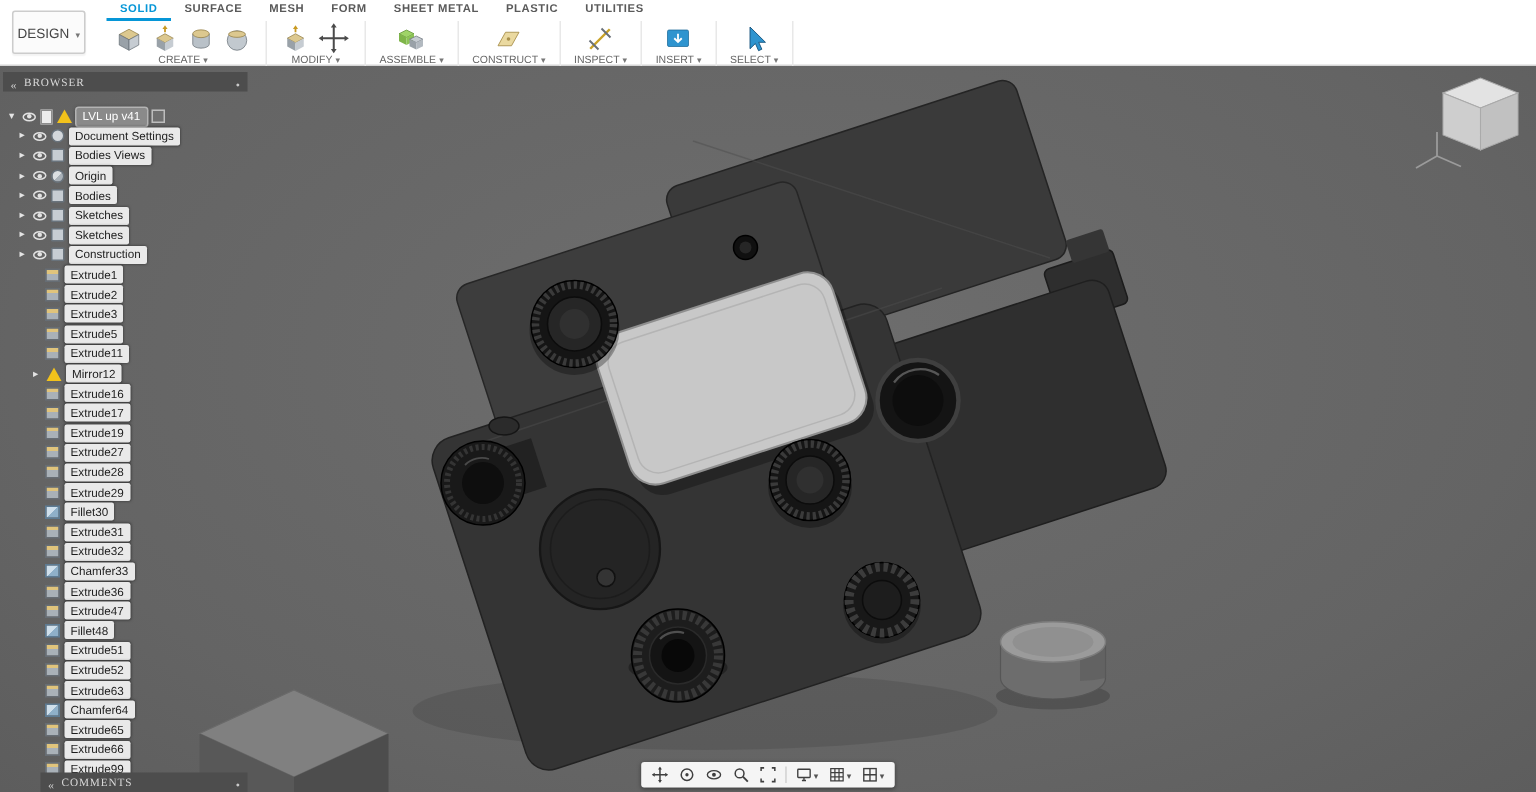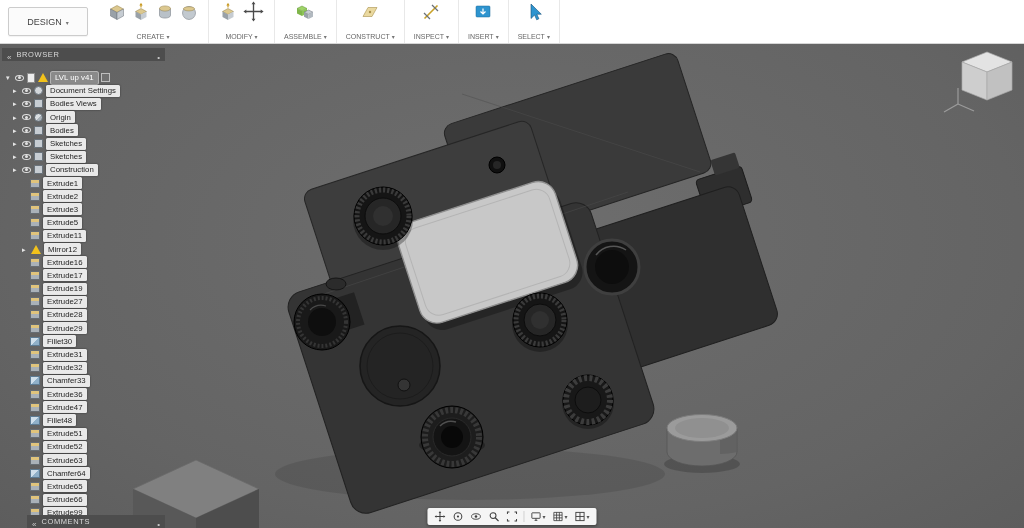--- a/index.html
+++ b/index.html
@@ -1,40 +1,40 @@
 <!DOCTYPE html>
 <html><head>
 <meta charset="utf-8">
 <style>
   * { box-sizing: border-box; margin: 0; padding: 0; }
   html,body { width:1024px; height:528px; overflow:hidden; font-family:"Liberation Sans", sans-serif; background:#fff; }
   #app { position:relative; width:1024px; height:528px; }
 
   
   .toolbar { position:absolute; top:0; left:0; right:0; height:44px; background:#ffffff; border-bottom:1px solid #d6d6d6; display:flex; align-items:stretch; }
-  .design-btn { margin:7px 10px 7px 8px; width:80px; border:1px solid #cccccc; border-radius:2px; background:#fbfbfb; display:flex; align-items:center; justify-content:center; gap:4px; font-size:9px; color:#444; box-shadow:0 1px 1px rgba(0,0,0,.05); cursor:pointer; }
+  .design-btn { margin:7px 10px 7px 8px; width:49px; border:1px solid #cccccc; border-radius:2px; background:#fbfbfb; display:flex; align-items:center; justify-content:center; gap:4px; font-size:9px; color:#444; box-shadow:0 1px 1px rgba(0,0,0,.05); cursor:pointer; }
   .tool-col { display:flex; flex-direction:column; flex:1; }
   .tabs-row { display:flex; align-items:flex-end; height:14px; padding-left:4px; }
   .tab { font-size:7.5px; font-weight:bold; letter-spacing:.4px; color:#5a5a5a; padding:2px 9px 2px; border-bottom:2px solid transparent; cursor:pointer; white-space:nowrap; }
   .tab.active { color:#0696d7; border-bottom-color:#0696d7; }
   .groups-row { display:flex; flex:1; align-items:stretch; }
   .tool-group { display:flex; flex-direction:column; align-items:center; justify-content:space-between; padding:1px 9px 2px; border-right:1px solid #e8e8e8; }
   .group-icons { display:flex; align-items:center; gap:4px; height:21px; }
   .tool-icon { width:20px; height:20px; cursor:pointer; }
   .tool-icon.big { width:23px; height:23px; }
   .group-label { display:flex; align-items:center; gap:2px; font-size:7px; color:#666; padding-bottom:1px; cursor:pointer; white-space:nowrap; }
   .dd::after { content:"▾"; font-size:6px; color:#777; }
 
   
   .canvas { position:absolute; top:44px; left:0; width:1024px; height:484px; background:radial-gradient(ellipse at 50% 40%, #6e6e6e 0%, #646464 70%, #5d5d5d 100%); overflow:hidden; }
   .model-svg { position:absolute; inset:0; }
 
   
   .browser { position:absolute; left:2px; top:4px; width:163px; }
-  .panel-bar { width:100%; height:13px; background:#4d4d4d; display:flex; align-items:center; gap:5px; padding:0 5px; color:#d9d9d9; }
+  .panel-bar { width:100%; height:13px; background:#4d4d4d; display:flex; align-items:center; gap:5px; padding:0 5px; color:#d9d9d9;font-family:Liberation Serif, serif; }
   .panel-bar .ttl { font-size:7.5px; letter-spacing:.6px; flex:1; }
   .collapse-icon::after { content:"«"; font-size:8px; color:#c9c9c9; }
   .panel-dot::after { content:"•"; font-size:8px; color:#c9c9c9; }
   .b-rows { padding-top:10px; }
   .b-row { display:flex; align-items:center; height:13.2px; gap:3px; }
   .b-row.root { padding-left:4px; }
   .b-row.folder { padding-left:11px; }
   .b-row.feature { padding-left:28px; }
   .b-row.feature.has-caret { padding-left:20px;align-items:center; }
   .caret { width:6px; font-size:7px; color:#e4e4e4; line-height:1; flex:none; }
@@ -128,20 +128,29 @@
 </svg>
 
 <div id="app">
 
   <header class="toolbar">
     <div class="design-btn">
       <span>DESIGN</span>
       <span class="dd"></span>
     </div>
     <div class="tool-col">
+      <div class="tabs-row">
+        <span class="tab active">SOLID</span>
+        <span class="tab">SURFACE</span>
+        <span class="tab">MESH</span>
+        <span class="tab">FORM</span>
+        <span class="tab">SHEET METAL</span>
+        <span class="tab">PLASTIC</span>
+        <span class="tab">UTILITIES</span>
+      </div>
       <div class="groups-row">
 
         <div class="tool-group">
           <div class="group-icons">
             <svg class="tool-icon">
                 <use href="#sym-cube"></use>
               </svg>
             <svg class="tool-icon">
                 <use href="#sym-presspull"></use>
               </svg>

